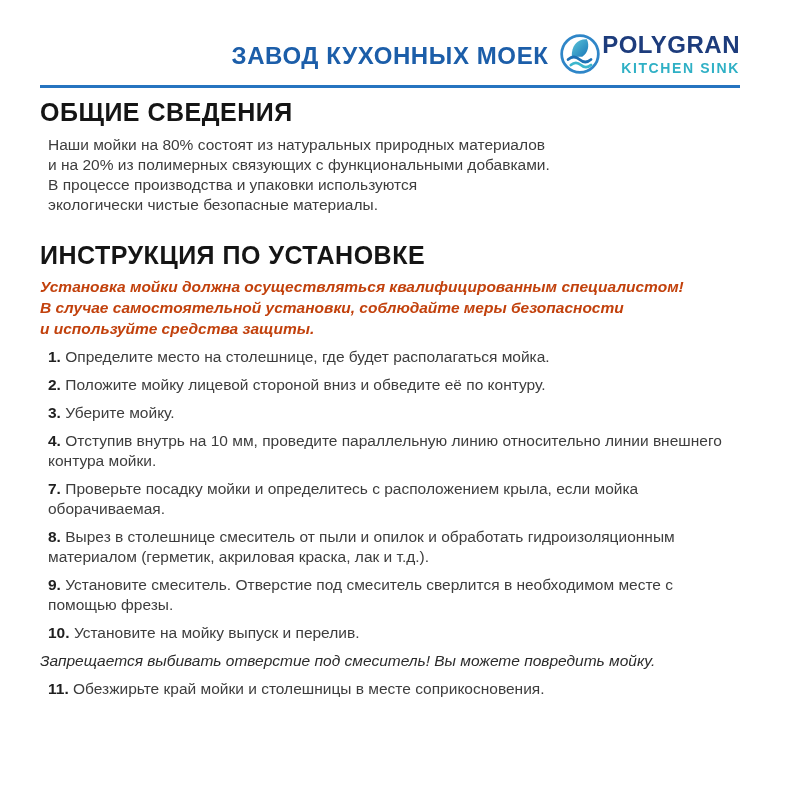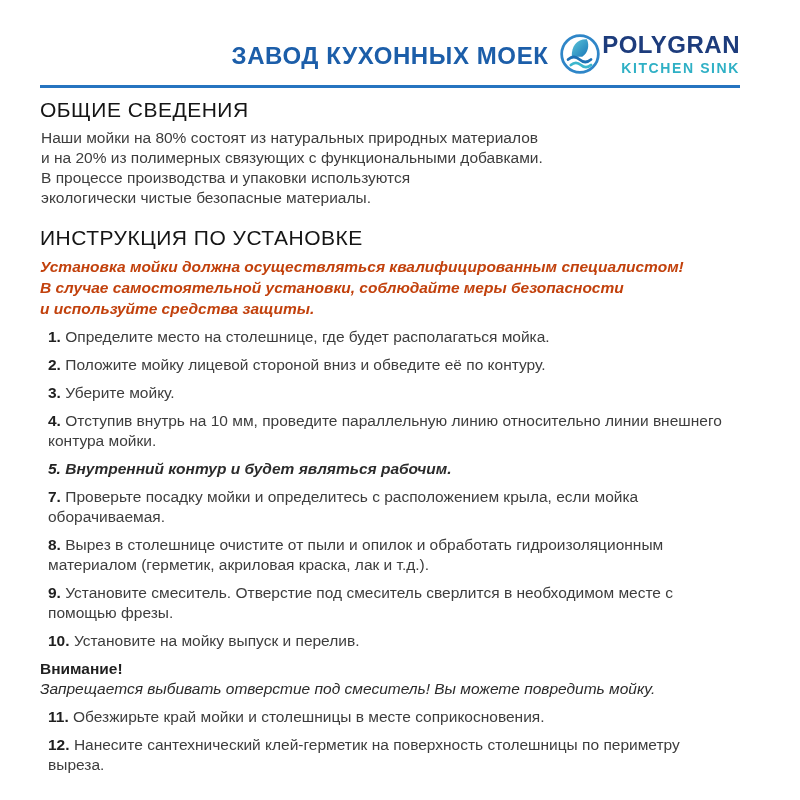--- a/index.html
+++ b/index.html
@@ -13,24 +13,24 @@
     font-weight: bold; font-size: 24px; color: #1c5ea9; letter-spacing: 0.6px; white-space: nowrap;
   }
   .logo { position: absolute; right: 0; top: 4px; display: flex; align-items: center; }
   .logo-icon svg { display: block; }
   .logo-text { display: flex; flex-direction: column; align-items: flex-end; }
   .logo-name { font-weight: bold; font-size: 24px; color: #1d3c7c; line-height: 1; letter-spacing: 0.5px; }
   .logo-sub { font-weight: bold; font-size: 14px; color: #2fb0c5; letter-spacing: 1.6px; margin-top: 3px; }
   .rule { border: none; border-top: 3px solid #2674c0; margin: 3px 0 0 0; }
 
   
-  h2 { font-size: 21px; font-weight: normal; color: #151515; letter-spacing: 0.5px; margin: 10px 0 6px 0; line-height: 1.15; }
-  .instructions-heading { margin-top: 18px; }
+  h2 { font-size: 25px; font-weight: bold; color: #151515; letter-spacing: 0.5px; margin: 10px 0 6px 0; line-height: 1.15; }
+  .instructions-heading { margin-top: 26px; }
   .prewrap { white-space: pre-line; }
-  .body-text { font-size: 15.5px; line-height: 20px; color: #3d3d3d; margin: 1px; }
+  .body-text { font-size: 15.5px; line-height: 20px; color: #3d3d3d; margin: 8px; }
   .intro { font-size: 15.5px; line-height: 21px; font-weight: bold; font-style: italic; color: #c2410c; margin: 0 0 6px 0; }
 
   
   .steps { font-size: 15.5px; line-height: 20px; color: #3d3d3d; }
   .step { margin: 8px; }
   .step .num { font-weight: bold; color: #1f1f1f; }
   .step.emphasis { font-weight: bold; font-style: italic; color: #2b2b2b; }
   .attention-label { font-weight: bold; color: #1f1f1f; }
   .attention-text { font-weight: normal; font-style: italic; color: #2b2b2b; }
 </style>
@@ -76,29 +76,26 @@
     <h2 class="instructions-heading">ИНСТРУКЦИЯ ПО УСТАНОВКЕ</h2>
     <p class="intro prewrap">Установка мойки должна осуществляться квалифицированным специалистом!
 В случае самостоятельной установки, соблюдайте меры безопасности
 и используйте средства защиты.</p>
 
     <div class="steps">
       <div class="step"><span class="num">1.</span> <span>Определите место на столешнице, где будет располагаться мойка.</span></div>
       <div class="step"><span class="num">2.</span> <span>Положите мойку лицевой стороной вниз и обведите её по контуру.</span></div>
       <div class="step"><span class="num">3.</span> <span>Уберите мойку.</span></div>
       <div class="step"><span class="num">4.</span> <span>Отступив внутрь на 10 мм, проведите параллельную линию относительно линии внешнего контура мойки.</span></div>
-      <div class="step emphasis"><span class="num">5.</span> <span>Внутренний контур и будет являться рабочим.</span></div>
       <div class="step"><span class="num">7.</span> <span>Проверьте посадку мойки и определитесь с расположением крыла, если мойка оборачиваемая.</span></div>
-      <div class="step"><span class="num">8.</span> <span>Вырез в столешнице очистите от пыли и опилок и обработать гидроизоляционным материалом (герметик, акриловая краска, лак и т.д.).</span></div>
+      <div class="step"><span class="num">8.</span> <span>Вырез в столешнице смеситель от пыли и опилок и обработать гидроизоляционным материалом (герметик, акриловая краска, лак и т.д.).</span></div>
       <div class="step"><span class="num">9.</span> <span>Установите смеситель. Отверстие под смеситель сверлится в необходимом месте с помощью фрезы.</span></div>
       <div class="step"><span class="num">10.</span> <span>Установите на мойку выпуск и перелив.</span></div>
 
       <div class="attention">
-        <div class="attention-label">Внимание!</div>
         <div class="attention-text">Запрещается выбивать отверстие под смеситель! Вы можете повредить мойку.</div>
       </div>
 
       <div class="step"><span class="num">11.</span> <span>Обезжирьте край мойки и столешницы в месте соприкосновения.</span></div>
-      <div class="step"><span class="num">12.</span> <span>Нанесите сантехнический клей-герметик на поверхность столешницы по периметру выреза.</span></div>
     </div>
   </section>
 
 </div>
 
 </body></html>

